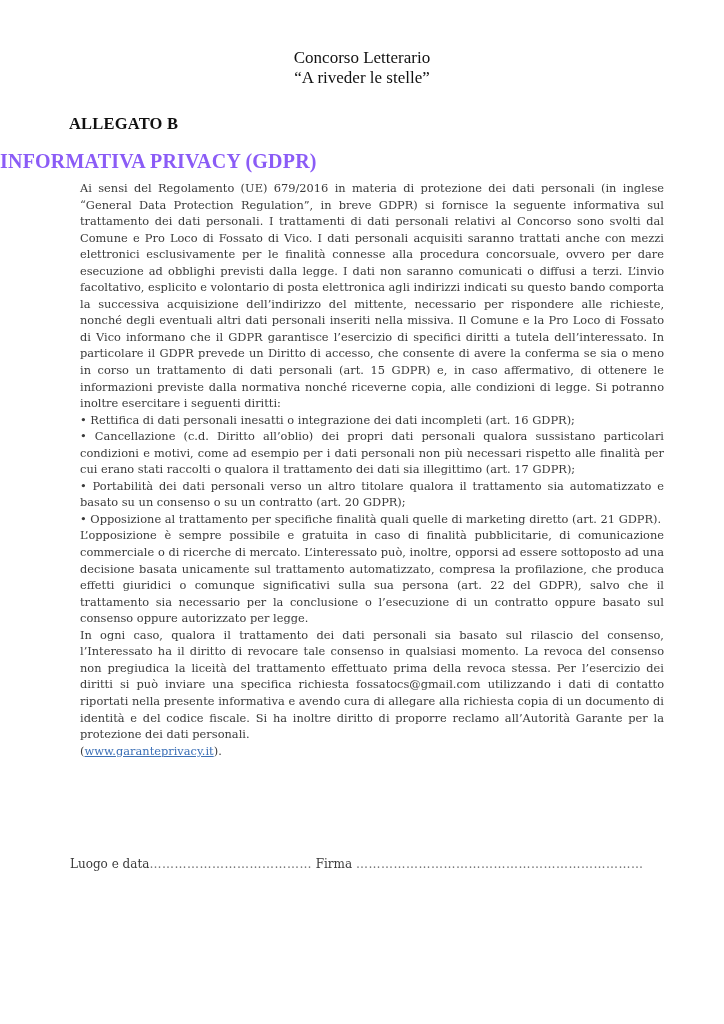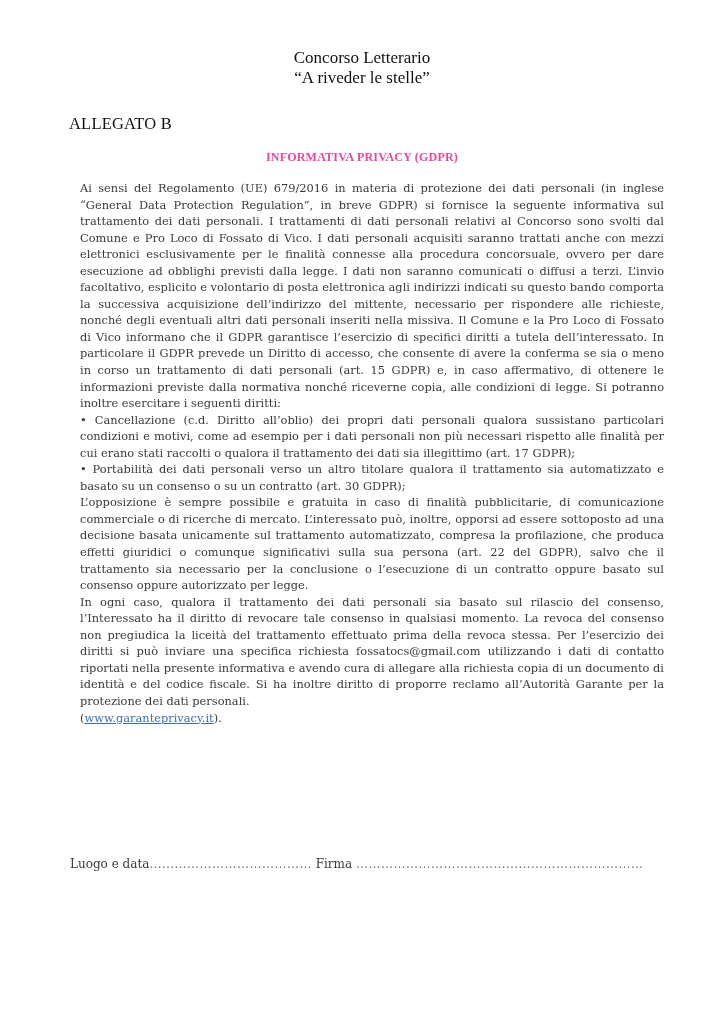--- a/index.html
+++ b/index.html
@@ -1,22 +1,22 @@
 <!DOCTYPE html>
 <html><head>
 <meta charset="utf-8">
 <style>
   html, body { margin: 0; padding: 0; background: #ffffff; }
   body { width: 724px; height: 1024px; position: relative; overflow: hidden; color: #2a2a2a; }
   .page { position: absolute; left: 0; top: 0; width: 724px; height: 1024px; background: #fff; }
   .header-block { position: absolute; left: 0; width: 724px; text-align: center; font-family: "Liberation Serif", serif; font-size: 17px; color: #111; line-height: 20px; }
   #title1 { top: 48px; }
   #title2 { top: 68px; }
-  .allegato { position: absolute; left: 69px; top: 114px; font-family: "Liberation Serif", serif; font-weight: normal; font-size: 16.5px; color: #111; letter-spacing: 0.2px; }
-  .heading { position: absolute; left: 0; width: 724px; top: 150px; text-align: center; font-family: "Liberation Serif", serif; font-weight: bold; font-size: 12px; color: #ec4899; letter-spacing: 0.2px; }
+  .allegato { position: absolute; left: 69px; top: 114px; font-family: "Liberation Serif", serif; font-weight: bold; font-size: 16.5px; color: #111; letter-spacing: 0.2px; }
+  .heading { position: absolute; left: 0; width: 724px; top: 150px; text-align: left; font-family: "Liberation Serif", serif; font-weight: bold; font-size: 20px; color: #8b5cf6; letter-spacing: 0.2px; }
   .body-text { position: absolute; left: 70px; top: 180px; width: 584px; font-family: "DejaVu Serif", serif; font-size: 11.4px; line-height: 16.55px; color: #3a3a3a; text-align: justify; margin-left: 10px; }
   .body-text p { margin: 0; }
   .body-text .li { margin: 0; }
   .link { color: #3b6fb6; text-decoration: underline; }
   .signature { position: absolute; left: 70px; top: 857px; width: 584px; font-family: "DejaVu Serif", serif; font-size: 12px; color: #3a3a3a; white-space: nowrap; }
   .dots { color: #777; letter-spacing: 0.5px; }
 </style>
 </head>
 <body>
 
@@ -24,22 +24,24 @@
 
   <div class="header-block" id="title1">Concorso Letterario</div>
   <div class="header-block" id="title2">“A riveder le stelle”</div>
 
   <div class="allegato">ALLEGATO B</div>
 
   <div class="heading">INFORMATIVA PRIVACY (GDPR)</div>
 
   <div class="body-text">
     <p>Ai sensi del Regolamento (UE) 679/2016 in materia di protezione dei dati personali (in inglese “General Data Protection Regulation”, in breve GDPR) si fornisce la seguente informativa sul trattamento dei dati personali. I trattamenti di dati personali relativi al Concorso sono svolti dal Comune e Pro Loco di Fossato di Vico. I dati personali acquisiti saranno trattati anche con mezzi elettronici esclusivamente per le finalità connesse alla procedura concorsuale, ovvero per dare esecuzione ad obblighi previsti dalla legge. I dati non saranno comunicati o diffusi a terzi. L’invio facoltativo, esplicito e volontario di posta elettronica agli indirizzi indicati su questo bando comporta la successiva acquisizione dell’indirizzo del mittente, necessario per rispondere alle richieste, nonché degli eventuali altri dati personali inseriti nella missiva. Il Comune e la Pro Loco di Fossato di Vico informano che il GDPR garantisce l’esercizio di specifici diritti a tutela dell’interessato. In particolare il GDPR prevede un Diritto di accesso, che consente di avere la conferma se sia o meno in corso un trattamento di dati personali (art. 15 GDPR) e, in caso affermativo, di ottenere le informazioni previste dalla normativa nonché riceverne copia, alle condizioni di legge. Si potranno inoltre esercitare i seguenti diritti:</p>
+    <p class="li">• Rettifica di dati personali inesatti o integrazione dei dati incompleti (art. 16 GDPR);</p>
     <p class="li">• Cancellazione (c.d. Diritto all’oblio) dei propri dati personali qualora sussistano particolari condizioni e motivi, come ad esempio per i dati personali non più necessari rispetto alle finalità per cui erano stati raccolti o qualora il trattamento dei dati sia illegittimo (art. 17 GDPR);</p>
-    <p class="li">• Portabilità dei dati personali verso un altro titolare qualora il trattamento sia automatizzato e basato su un consenso o su un contratto (art. 30 GDPR);</p>
+    <p class="li">• Portabilità dei dati personali verso un altro titolare qualora il trattamento sia automatizzato e basato su un consenso o su un contratto (art. 20 GDPR);</p>
+    <p class="li">• Opposizione al trattamento per specifiche finalità quali quelle di marketing diretto (art. 21 GDPR).</p>
     <p>L’opposizione è sempre possibile e gratuita in caso di finalità pubblicitarie, di comunicazione commerciale o di ricerche di mercato. L’interessato può, inoltre, opporsi ad essere sottoposto ad una decisione basata unicamente sul trattamento automatizzato, compresa la profilazione, che produca effetti giuridici o comunque significativi sulla sua persona (art. 22 del GDPR), salvo che il trattamento sia necessario per la conclusione o l’esecuzione di un contratto oppure basato sul consenso oppure autorizzato per legge.</p>
     <p>In ogni caso, qualora il trattamento dei dati personali sia basato sul rilascio del consenso, l’Interessato ha il diritto di revocare tale consenso in qualsiasi momento. La revoca del consenso non pregiudica la liceità del trattamento effettuato prima della revoca stessa. Per l’esercizio dei diritti si può inviare una specifica richiesta fossatocs@gmail.com utilizzando i dati di contatto riportati nella presente informativa e avendo cura di allegare alla richiesta copia di un documento di identità e del codice fiscale. Si ha inoltre diritto di proporre reclamo all’Autorità Garante per la protezione dei dati personali.</p>
     <p><span>(</span><span class="link">www.garanteprivacy.it</span><span>).</span></p>
   </div>
 
   <div class="signature">
     <span>Luogo e data</span><span class="dots">…………………………………</span>
     <span>Firma</span>
     <span class="dots">……………………………………………………………</span>
   </div>

